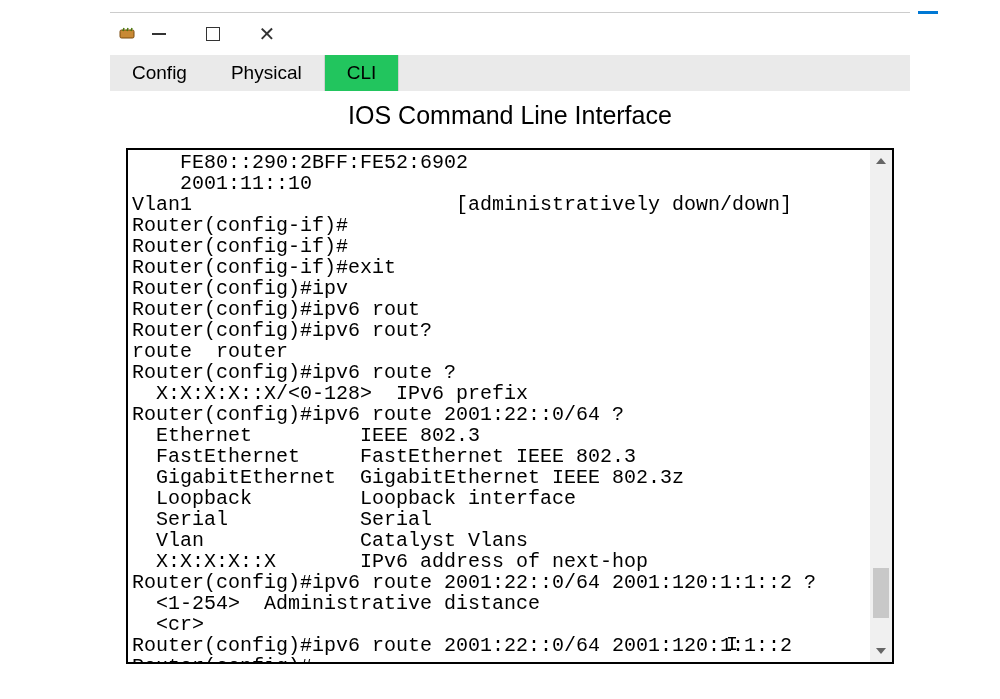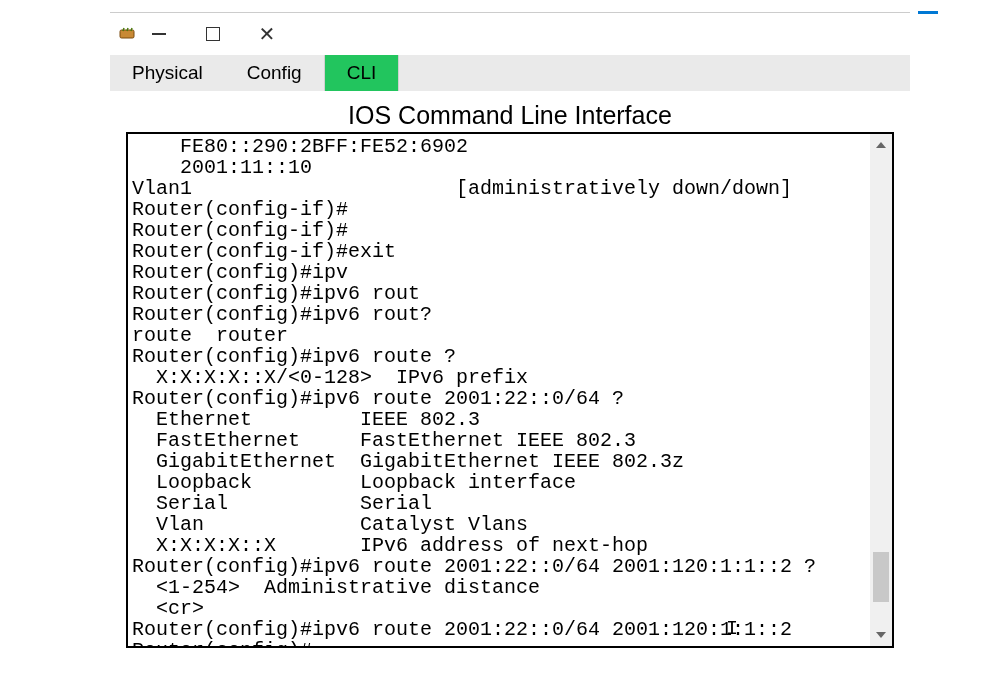--- a/index.html
+++ b/index.html
@@ -92,21 +92,21 @@
       background: #22c55e;
       border-left: 1px solid #d0d0d0;
       border-right: 1px solid #d0d0d0;
     }
     .cli-title {
       text-align: center;
       font-size: 25px;
       font-weight: 500;
       color: #000;
       margin-top: 10px;
-      margin-bottom: 2px;
+      margin-bottom: 18px;
     }
     .cli-wrap {
       margin: 0 16px;
       position: relative;
     }
     .cli-box {
       border: 2px solid #000;
       background: #fff;
       height: 516px;
       position: relative;
@@ -176,22 +176,22 @@
       <div class="win-btn">
         <div class="maximize-glyph"></div>
       </div>
       <div class="win-btn">
         <span class="close-glyph">✕</span>
       </div>
     </div>
   </div>
 
   <div class="tabs">
+    <div class="tab">Config</div>
     <div class="tab">Physical</div>
-    <div class="tab">Config</div>
     <div class="tab active">CLI</div>
   </div>
 
   <div class="cli-title">IOS Command Line Interface</div>
 
   <div class="cli-wrap">
     <div class="cli-box">
       <pre class="cli-content" id="cli-output">    FE80::290:2BFF:FE52:6902
     2001:11::10
 Vlan1                      [administratively down/down]

